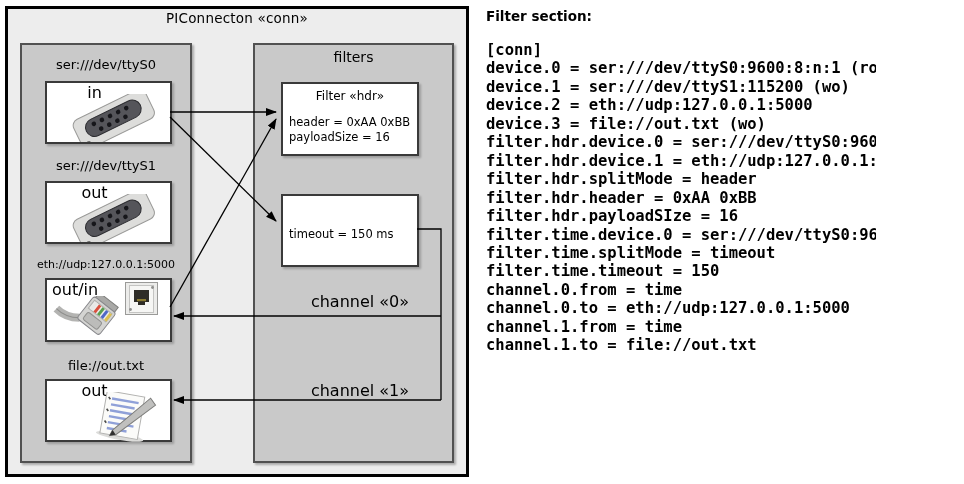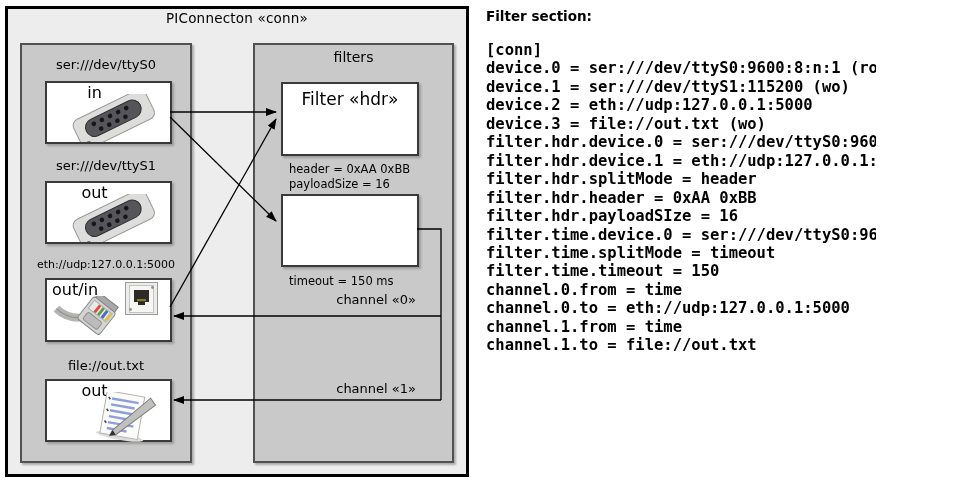--- a/index.html
+++ b/index.html
@@ -25,26 +25,26 @@
   .dev-box{position:absolute;left:23px;width:127px;box-sizing:border-box;background:#fff;
            border:2px solid #3a3a3a;box-shadow:2px 2px 2px rgba(0,0,0,.22);}
   .dir{position:absolute;left:0;top:0;width:100%;text-align:center;font-size:16px;padding-right:28px;
        box-sizing:border-box;}
   .dir.left{width:auto;left:5px;padding:0;text-align:right;}
   .dev-box svg{position:absolute;}
 
   
   .filter-box{position:absolute;left:26px;width:138px;box-sizing:border-box;background:#fff;
               border:2px solid #3a3a3a;box-shadow:2px 2px 2px rgba(0,0,0,.22);}
-  .filter-title{margin-top:5px;text-align:center;font-size:17px;}
+  .filter-title{margin-top:5px;text-align:center;font-size:12px;}
   .filter-attrs{position:absolute;left:6px;top:31px;font-size:11.5px;line-height:14.5px;
-                white-space:pre-line;margin-top:47px;}
-
-  
-  .chan-label{position:absolute;left:286px;width:130px;text-align:right;font-size:13px;}
+                white-space:pre-line;}
+
+  
+  .chan-label{position:absolute;left:295px;width:130px;text-align:center;font-size:16px;}
   #chan0-label{top:292px;}
   #chan1-label{top:381px;}
 
   
   #lines{position:absolute;left:0;top:0;pointer-events:none;}
 
   
   .config-heading{position:absolute;left:486px;top:8px;font-size:13.5px;font-weight:bold;}
   .config-text{position:absolute;left:486px;top:41px;margin:0;
                font-family:"DejaVu Sans Mono",monospace;font-weight:bold;

